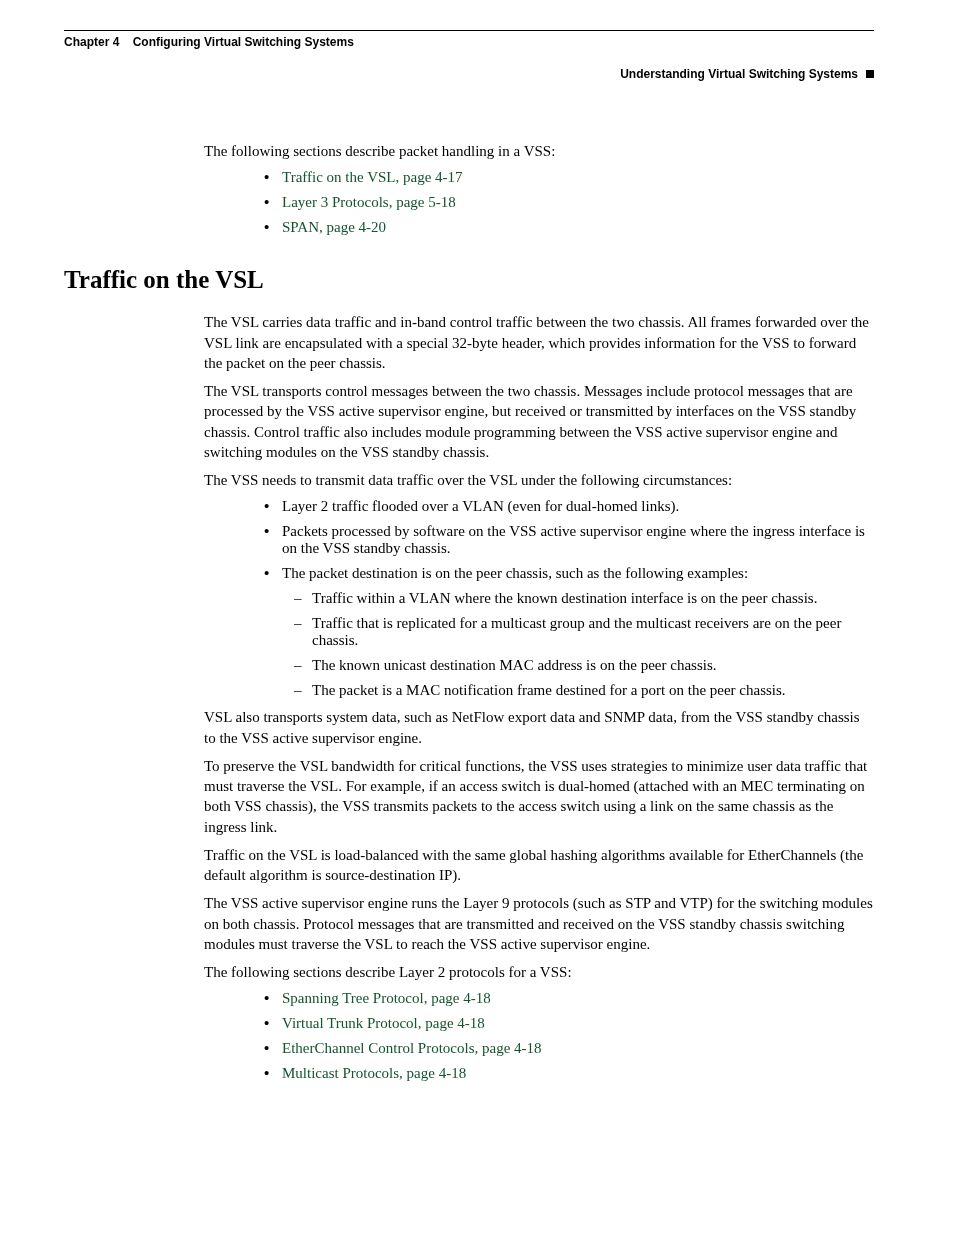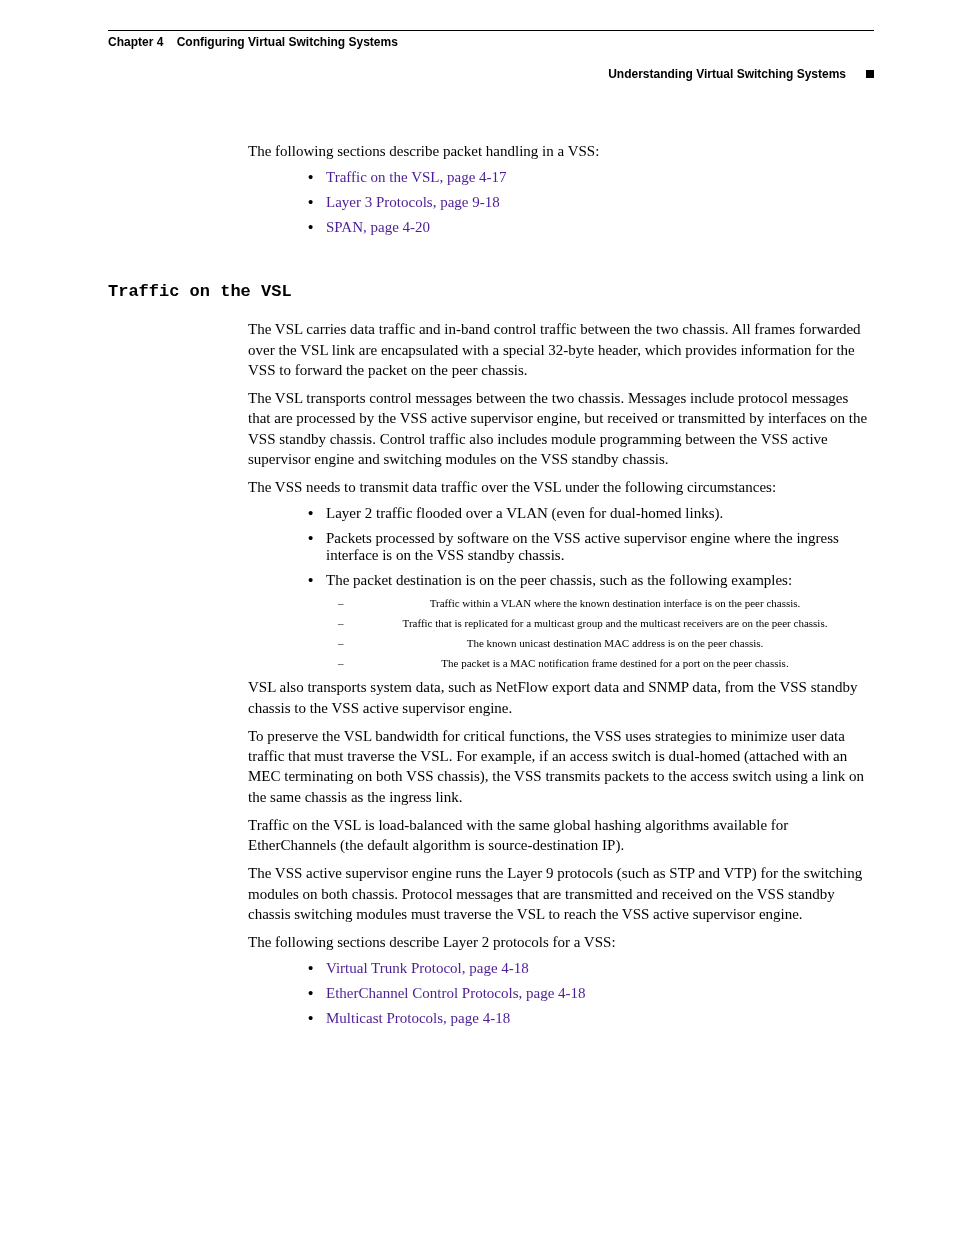--- a/index.html
+++ b/index.html
@@ -4,42 +4,42 @@
 <style>
   body {
     margin: 0;
     padding: 0;
     background: #fff;
     font-family: "Times New Roman", Times, serif;
     color: #000;
     width: 954px;
   }
   .page {
-    padding: 30px 80px 40px 108px;
+    padding: 30px 80px 40px 64px;
     box-sizing: border-box;
   }
   .header-line {
     border-top: 1px solid #000;
     margin-bottom: 4px;
   }
   .header-row {
     display: flex;
     justify-content: space-between;
     align-items: flex-start;
     font-family: Arial, Helvetica, sans-serif;
     font-size: 12px;
   }
   .header-left {
     font-weight: bold;
   }
   .header-right {
     font-weight: bold;
     display: flex;
     align-items: center;
-    gap: 20px;
+    gap: 8px;
     margin-top: 18px;
   }
   .small-square {
     width: 8px;
     height: 8px;
     background: #000;
     display: inline-block;
   }
   .content {
     margin-top: 60px;
@@ -59,38 +59,37 @@
     margin-bottom: 8px;
     font-size: 15px;
   }
   .list-top li::before {
     content: "•";
     position: absolute;
     left: 0;
     font-weight: bold;
   }
   .link {
-    color: #4c1d95;
+    color: #14532d;
   }
   .h2 {
-    font-family: Liberation Mono, monospace;
+    font-family: Liberation Serif, serif;
     font-weight: bold;
-    font-size: 17px;
-    margin: 46px 0 18px 0;
+    font-size: 25px;
+    margin: 30px 0 18px 0;
   }
   .nested-list {
     margin: 8px 0 8px 190px;
   }
   .nested-list li {
     list-style: none;
     position: relative;
     padding-left: 18px;
     margin-bottom: 8px;
-    font-size: 11px;
-    text-align: center;
+    font-size: 15px;
   }
   .nested-list li::before {
     content: "–";
     position: absolute;
     left: 0;
   }
 </style>
 </head>
 <body>
 
@@ -108,21 +107,21 @@
     <div class="header-right">
       <span>Understanding Virtual Switching Systems</span>
       <span class="small-square"></span>
     </div>
   </div>
 
   <div class="content">
     <p class="body-text">The following sections describe packet handling in a VSS:</p>
     <ul class="list-top">
       <li><span class="link">Traffic on the VSL, page 4-17</span></li>
-      <li><span class="link">Layer 3 Protocols, page 9-18</span></li>
+      <li><span class="link">Layer 3 Protocols, page 5-18</span></li>
       <li><span class="link">SPAN, page 4-20</span></li>
     </ul>
 
     <h2 class="h2">Traffic on the VSL</h2>
     <p class="body-text">The VSL carries data traffic and in-band control traffic between the two chassis. All frames forwarded over the VSL link are encapsulated with a special 32-byte header, which provides information for the VSS to forward the packet on the peer chassis.</p>
     <p class="body-text">The VSL transports control messages between the two chassis. Messages include protocol messages that are processed by the VSS active supervisor engine, but received or transmitted by interfaces on the VSS standby chassis. Control traffic also includes module programming between the VSS active supervisor engine and switching modules on the VSS standby chassis.</p>
     <p class="body-text">The VSS needs to transmit data traffic over the VSL under the following circumstances:</p>
     <ul class="list-top">
       <li>Layer 2 traffic flooded over a VLAN (even for dual-homed links).</li>
       <li>Packets processed by software on the VSS active supervisor engine where the ingress interface is on the VSS standby chassis.</li>
@@ -134,19 +133,20 @@
       <li>The known unicast destination MAC address is on the peer chassis.</li>
       <li>The packet is a MAC notification frame destined for a port on the peer chassis.</li>
     </ul>
     <p class="body-text">VSL also transports system data, such as NetFlow export data and SNMP data, from the VSS standby chassis to the VSS active supervisor engine.</p>
     <p class="body-text">To preserve the VSL bandwidth for critical functions, the VSS uses strategies to minimize user data traffic that must traverse the VSL. For example, if an access switch is dual-homed (attached with an MEC terminating on both VSS chassis), the VSS transmits packets to the access switch using a link on the same chassis as the ingress link.</p>
     <p class="body-text">Traffic on the VSL is load-balanced with the same global hashing algorithms available for EtherChannels (the default algorithm is source-destination IP).</p>
 
     <p class="body-text">The VSS active supervisor engine runs the Layer 9 protocols (such as STP and VTP) for the switching modules on both chassis. Protocol messages that are transmitted and received on the VSS standby chassis switching modules must traverse the VSL to reach the VSS active supervisor engine.</p>
     <p class="body-text">The following sections describe Layer 2 protocols for a VSS:</p>
     <ul class="list-top">
+      <li><span class="link">Spanning Tree Protocol, page 4-18</span></li>
       <li><span class="link">Virtual Trunk Protocol, page 4-18</span></li>
       <li><span class="link">EtherChannel Control Protocols, page 4-18</span></li>
       <li><span class="link">Multicast Protocols, page 4-18</span></li>
     </ul>
   </div>
 
 </div>
 
 </body></html>

